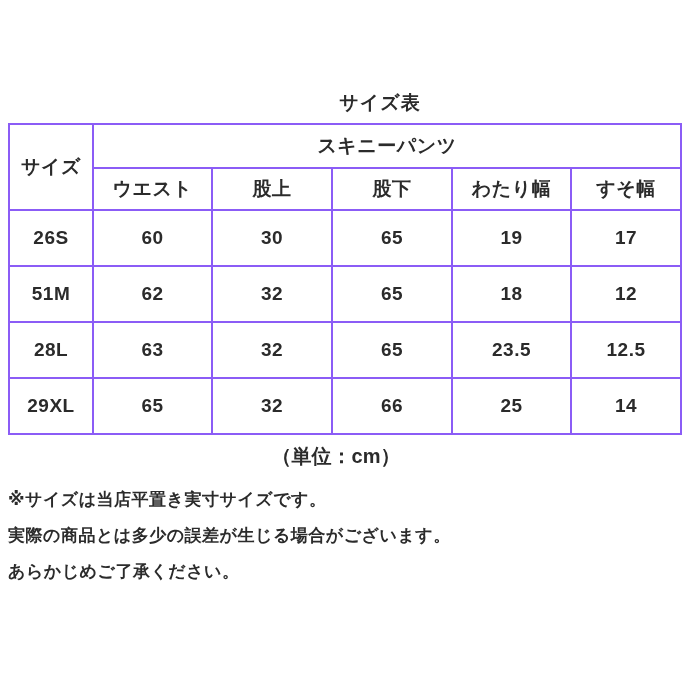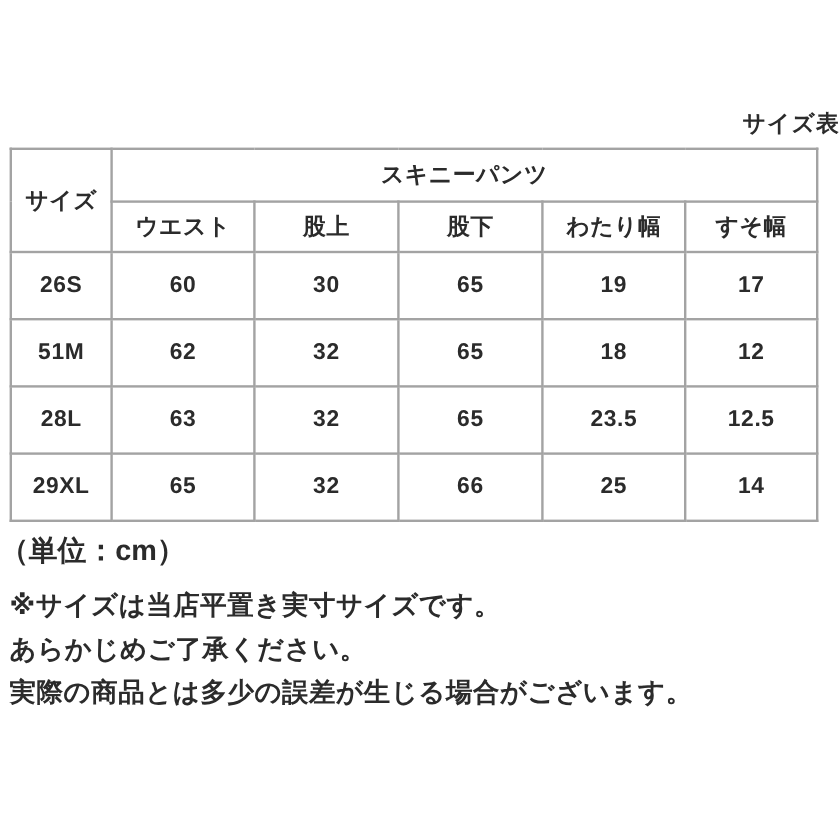--- a/index.html
+++ b/index.html
@@ -11,53 +11,53 @@
     width: 700px;
     height: 700px;
     font-family: "Liberation Sans", "DejaVu Sans", sans-serif;
     font-weight: bold;
     color: #2b2b2b;
     overflow: hidden;
   }
   .chart-title {
     padding-top: 90px;
     padding-left: 60px;
-    text-align: right;
+    text-align: center;
     font-size: 19px;
     letter-spacing: 1px;
   }
   table.size-table {
     border-collapse: collapse;
     table-layout: fixed;
     width: 672px;
     margin: 7px 0 0 8px;
   }
   table.size-table th,
   table.size-table td {
-    border: 2px solid #a3a3a3;
+    border: 2px solid #8b5cf6;
     text-align: center;
     vertical-align: middle;
     font-size: 19px;
     font-weight: bold;
     padding: 4px;
     background: #ffffff;
     letter-spacing: 0.5px;
   }
   tr.group-row { height: 44px; }
   tr.cols-row  { height: 42px; font-family: Liberation Serif, serif; }
   tr.data-row  { height: 56px; }
   .unit-label {
     width: 672px;
-    text-align: left;
-    font-size: 24px;
+    text-align: center;
+    font-size: 20px;
     margin-top: 8px;
   }
   .notes {
     margin: 12px 4px 0 8px;
-    font-size: 22px;
+    font-size: 17px;
     line-height: 36px;
     letter-spacing: 0.5px;
   }
   .notes p { margin: 0; }
 </style>
 </head>
 <body>
 
 <div class="chart-title">サイズ表</div>
 
@@ -116,15 +116,15 @@
       <td>25</td>
       <td>14</td>
     </tr>
   </tbody>
 </table>
 
 <div class="unit-label">（単位：cm）</div>
 
 <div class="notes">
   <p>※サイズは当店平置き実寸サイズです。</p>
+  <p>実際の商品とは多少の誤差が生じる場合がございます。</p>
   <p>あらかじめご了承ください。</p>
-  <p>実際の商品とは多少の誤差が生じる場合がございます。</p>
 </div>
 
 </body></html>

